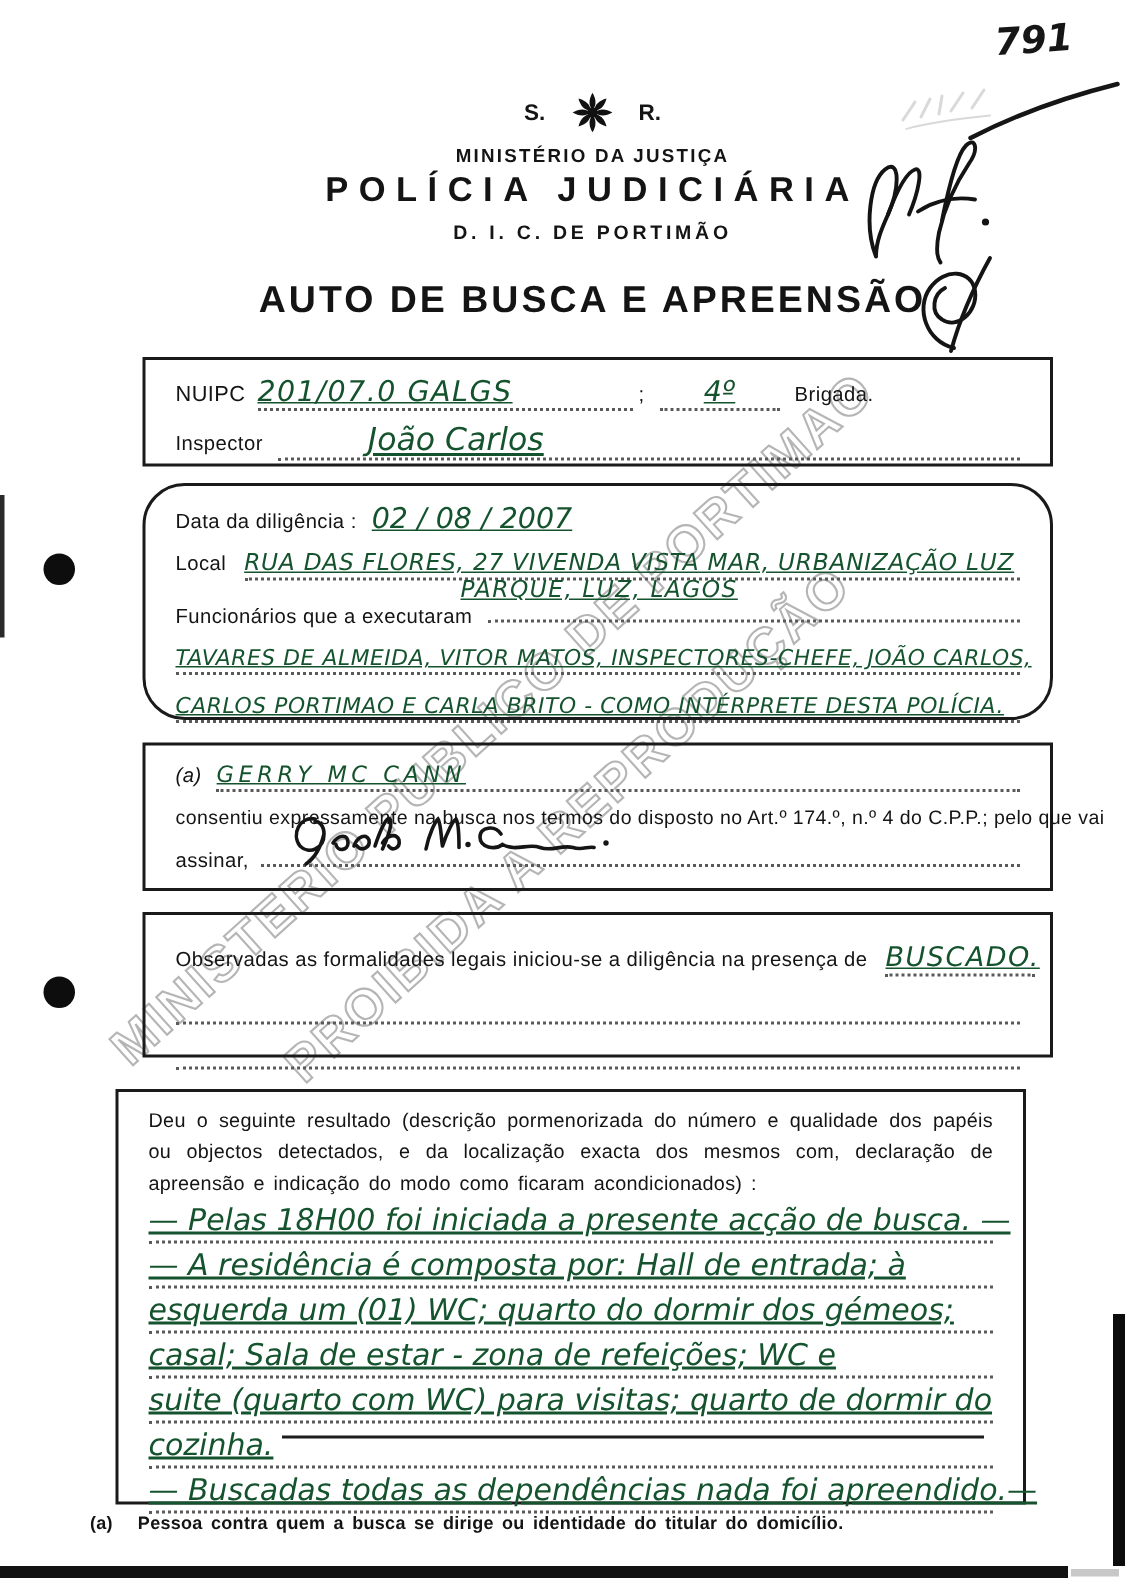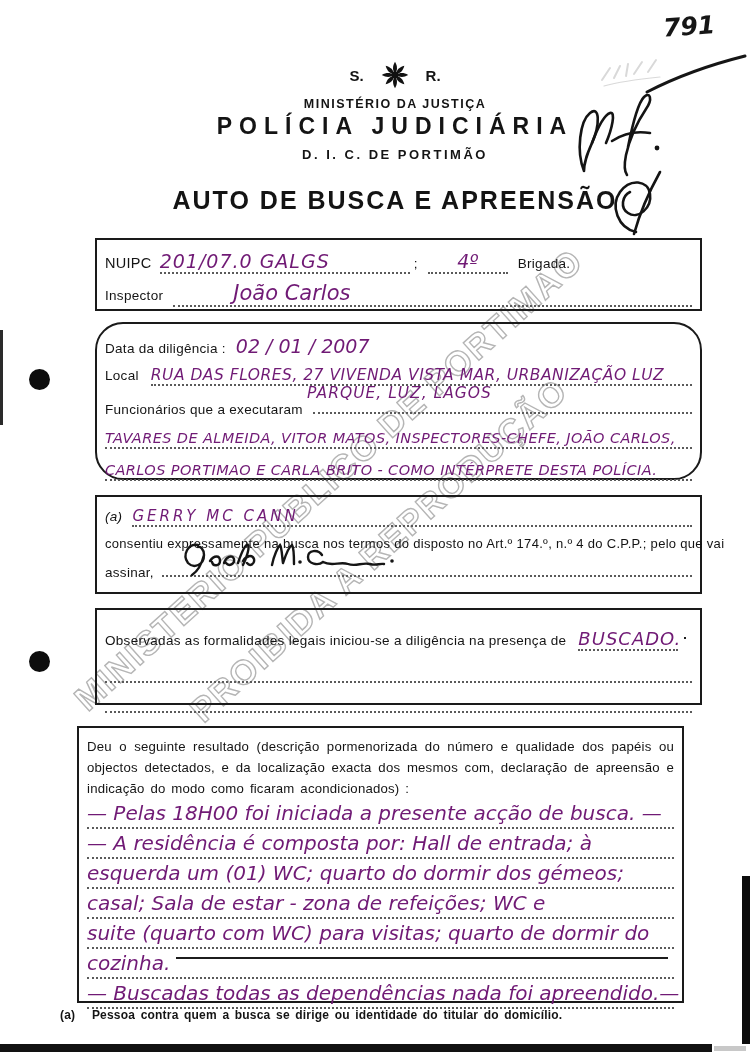--- a/index.html
+++ b/index.html
@@ -21,31 +21,31 @@
   }
   
   .hdr{left:20px;width:750px;text-align:center;z-index:2;}
   .crest-row{top:60px;display:flex;justify-content:center;align-items:center;gap:12px;left:20px;width:750px;}
   .sr{font-weight:bold;font-size:15px;}
   .ministry{top:97px;font-weight:bold;font-size:12.5px;letter-spacing:1.5px;}
   .org{top:113px;font-weight:bold;font-size:23px;letter-spacing:7px;}
   .division{top:147px;font-weight:bold;font-size:13px;letter-spacing:2.5px;}
   .doc-title{top:186px;font-weight:bold;font-size:25px;letter-spacing:2px;}
   
-  .fbox{border:2px solid #1a1a1a;box-sizing:border-box;padding:8px 8px;background:transparent;z-index:2;}
+  .fbox{border:2px solid #1a1a1a;box-sizing:border-box;padding:8px 20px;background:transparent;z-index:2;}
   #box-nuipc{left:95px;top:238px;width:607px;height:73px;}
   #box-diligence{left:95px;top:322px;width:607px;height:158px;}
   #box-consent{left:95px;top:495px;width:607px;height:99px;}
   #box-formalities{left:95px;top:608px;width:607px;height:97px;}
   #box-result{left:77px;top:726px;width:607px;height:277px;}
   .frow{display:flex;align-items:baseline;}
   .lbl{font-size:13.5px;letter-spacing:.3px;white-space:nowrap;}
   .dots{border-bottom:2px dotted #5a5a5a;}
   .grow{flex:1;}
-  .hw{font-family:"DejaVu Sans",sans-serif;font-style:italic;color:#701a75;white-space:nowrap;}
+  .hw{font-family:"DejaVu Sans",sans-serif;font-style:italic;color:#14532d;white-space:nowrap;text-decoration:underline;}
   .pen{flex:1;height:2px;background:#1c1c1c;align-self:center;margin:0 6px 4px 6px;}
   .empty-line{height:2px;border-bottom:2px dotted #5a5a5a;}
   .justified{font-size:13.2px;line-height:21px;text-align:justify;letter-spacing:.2px;word-spacing:2px;}
   .hrow{height:28px;display:flex;align-items:center;border-bottom:2px dotted #5a5a5a;overflow:visible;}
   .hrow .hw{font-size:20px;line-height:22px;}
   
   .pagenum{font-family:"DejaVu Sans",sans-serif;font-style:italic;font-size:25px;font-weight:bold;color:#161616;z-index:3;}
   .hole{width:21px;height:21px;border-radius:50%;background:#0d0d0d;z-index:3;}
   .footer-note{font-weight:bold;font-size:12px;letter-spacing:.2px;word-spacing:2px;z-index:2;}
   .bottom-bar{background:#121212;z-index:3;}
@@ -133,21 +133,21 @@
     <span class="lbl">Inspector</span>
     <span class="dots grow" style="margin-left:10px;padding-left:60px;">
       <span class="hw" style="font-size:21px;">João Carlos</span>
     </span>
   </div>
 </div>
 
 <div class="abs fbox" id="box-diligence" style="position:absolute;border-radius:28px;">
   <div class="frow" style="margin-top:3px;">
     <span class="lbl">Data da diligência :</span>
-    <span class="hw" style="font-size:19px;margin-left:10px;">02 / 01 / 2007</span>
+    <span class="hw" style="font-size:19px;margin-left:10px;">02 / 08 / 2007</span>
   </div>
   <div class="frow" style="margin-top:9px;">
     <span class="lbl">Local</span>
     <span class="dots grow" style="margin-left:12px;">
       <span class="hw" style="font-size:15.5px;letter-spacing:.5px;">RUA DAS FLORES, 27 VIVENDA VISTA MAR, URBANIZAÇÃO LUZ</span>
     </span>
   </div>
   <div class="abs hw" style="left:210px;top:60px;font-size:15.5px;letter-spacing:1px;">PARQUE, LUZ, LAGOS</div>
   <div class="frow" style="margin-top:16px;">
     <span class="lbl">Funcionários que a executaram</span>

